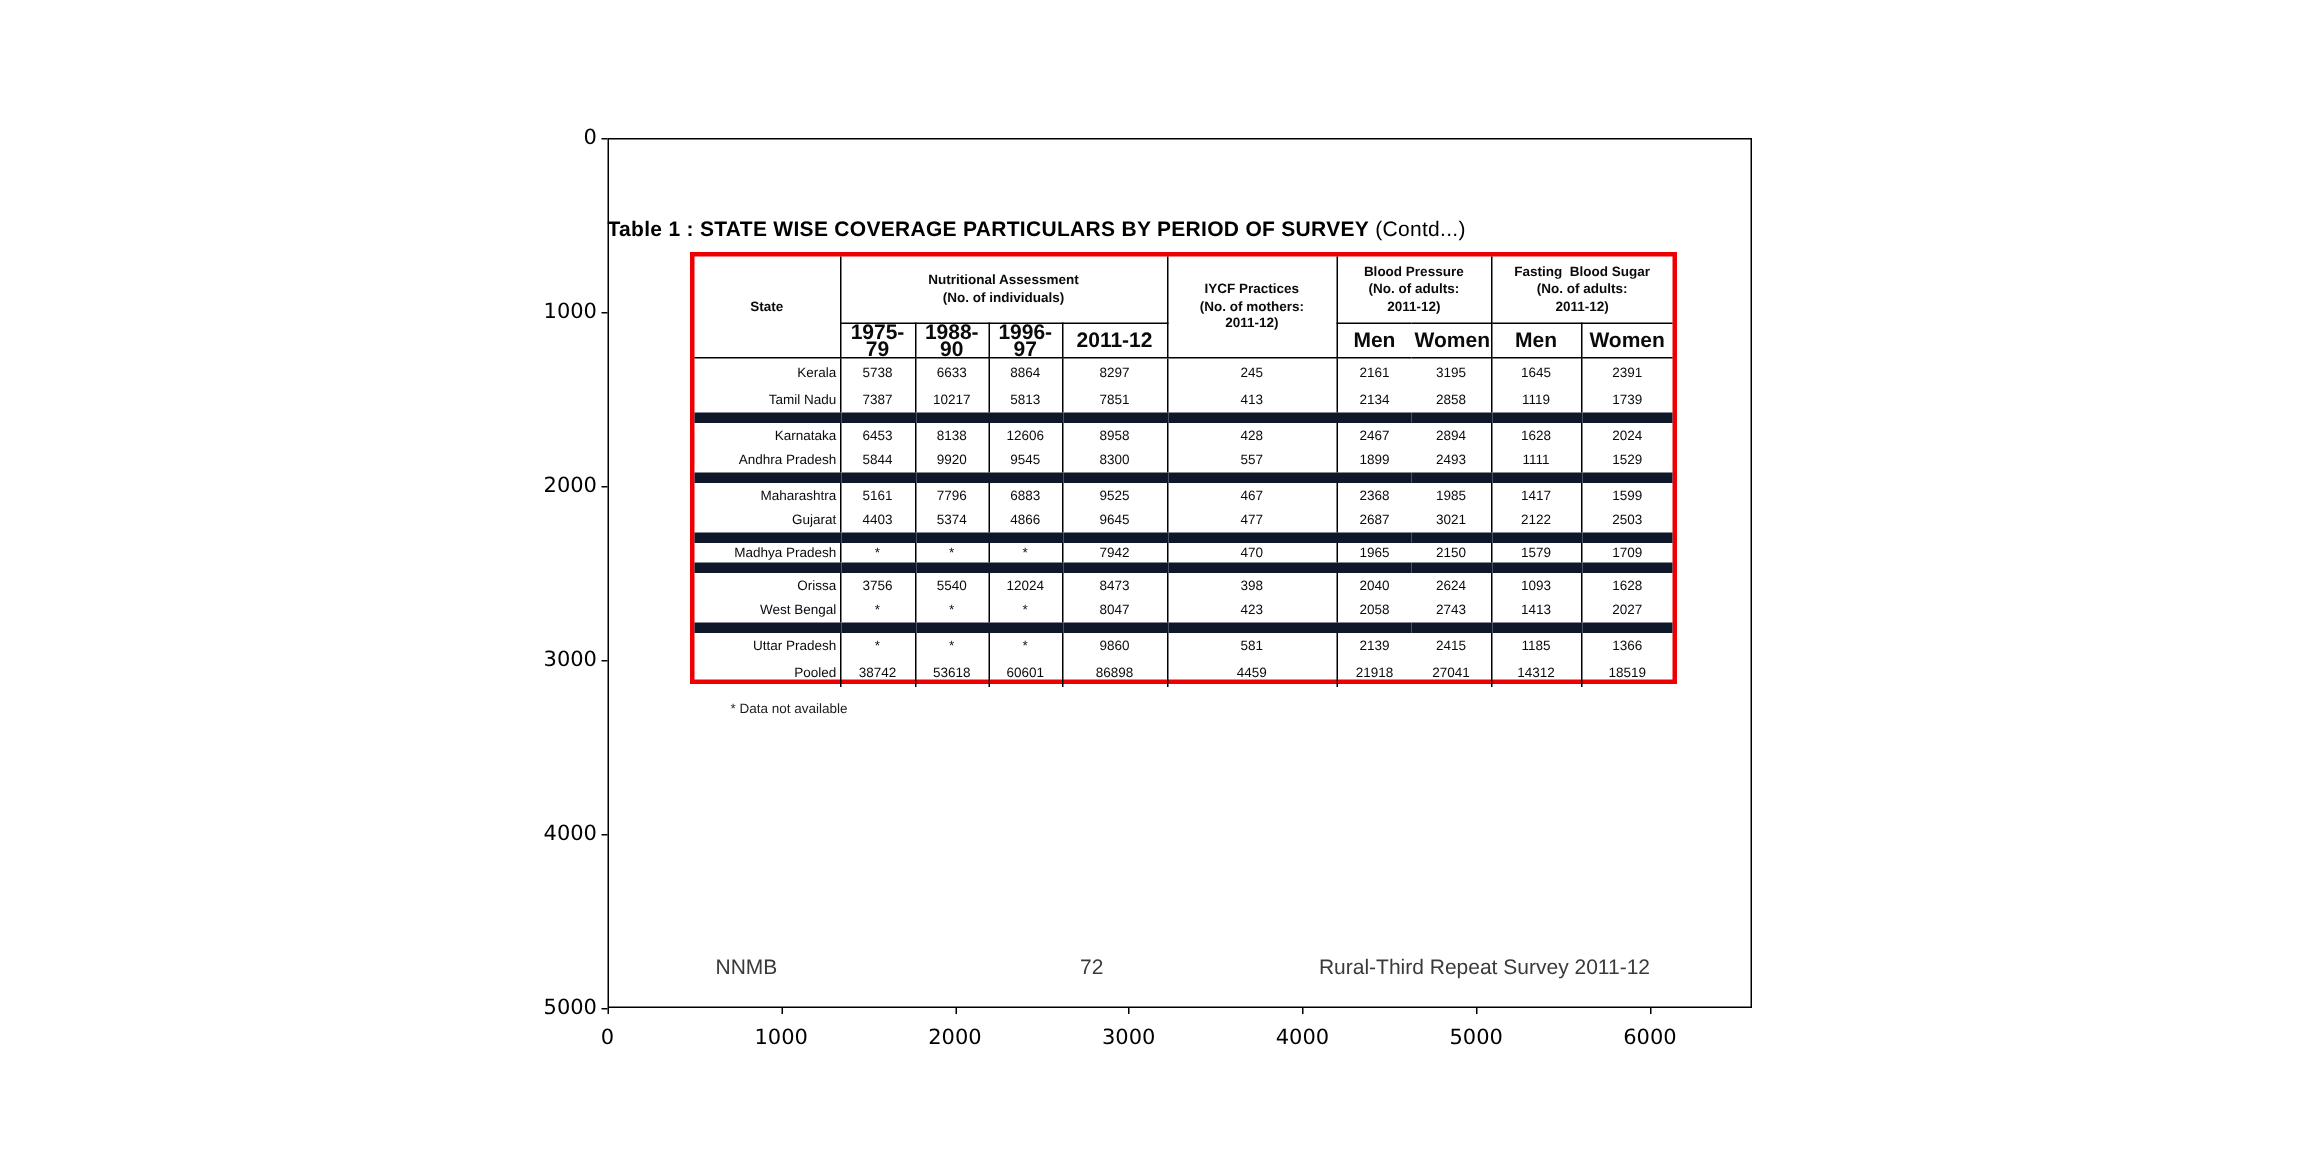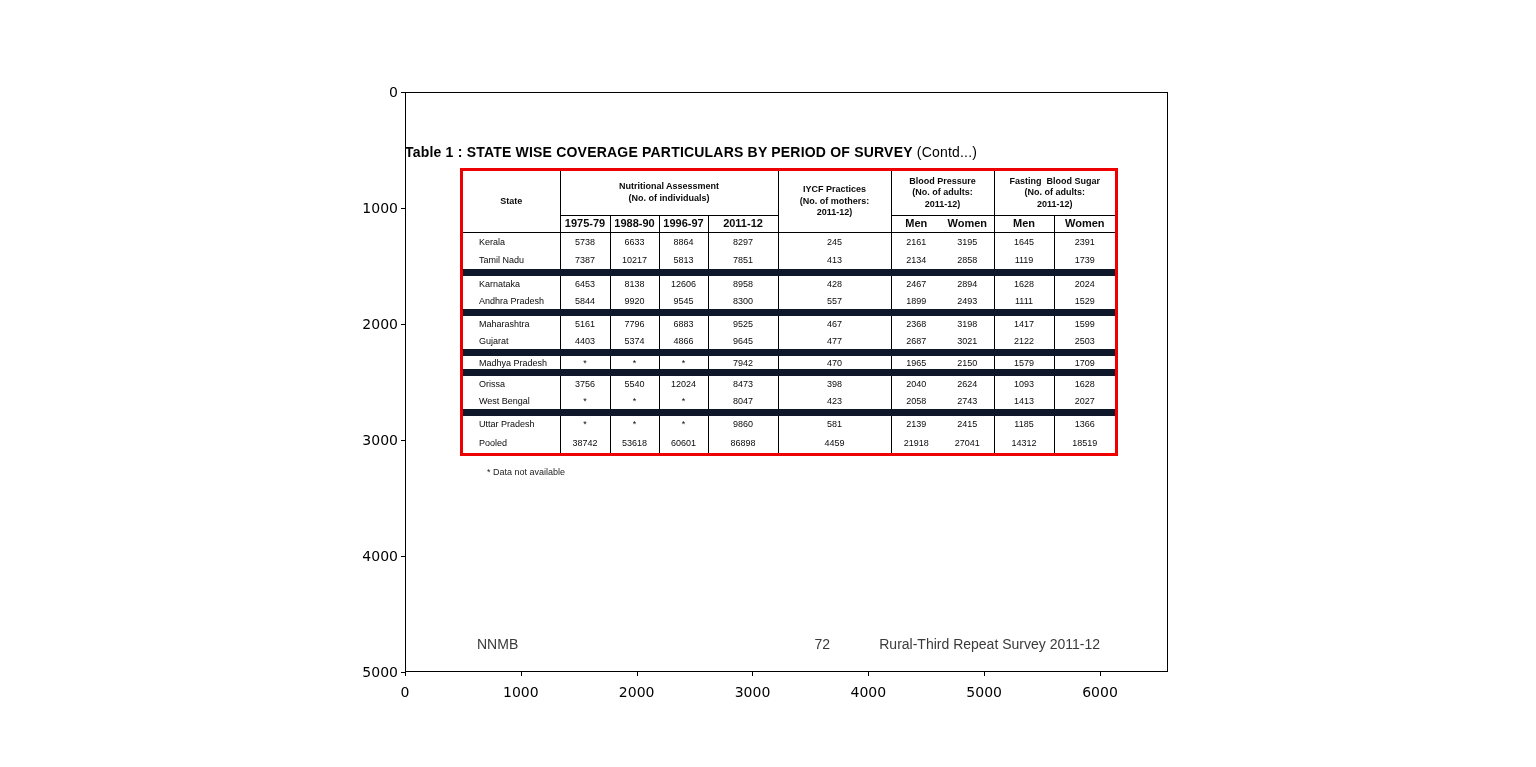--- a/index.html
+++ b/index.html
@@ -36,34 +36,34 @@
     font-size:9px;color:#0a0a0a;
   }
   table.cov th,table.cov td{
     padding:0 2px;text-align:center;vertical-align:middle;
     border:none;border-right:1px solid #000;box-sizing:border-box;
   }
   table.cov .last-col{border-right:none;}
   table.cov .no-right{border-right:none;}
   thead th{font-weight:bold;line-height:11px;}
   tr.h1 th{height:44px;border-bottom:1px solid #000;}
-  tr.h2 th{height:17px;border-bottom:1px solid #000;font-size:11px;}
+  tr.h2 th{height:17px;border-bottom:1px solid #000;font-size:14px;}
   .hdr-block{white-space:pre-wrap;line-height:11.5px;}
   tbody tr{height:20px;}
   tbody td{border-top:none;border-bottom:none;}
   tbody tr.group-top td{border-top:7px solid #0f172a;}
-  tbody td.state-cell{text-align:left;padding-left:16px;}
+  tbody td.state-cell{text-align:right;padding-left:16px;}
   tbody tr.bold-row td{font-weight:normal;}
 
   .footnote{
     position:absolute;left:487px;top:467px;font-size:9px;color:#1c1c1c;
   }
   .page-footer{position:absolute;top:636px;font-size:14px;color:#3a3a3a;}
   .pf-left{left:477px;}
-  .pf-center{left:720px;width:110px;text-align:right;}
+  .pf-center{left:720px;width:110px;text-align:left;}
   .pf-right{left:800px;width:300px;text-align:right;}
 </style>
 </head>
 <body>
 
 <div>
 
   <div class="plot-area"></div>
 
   <div id="y-axis">
@@ -199,21 +199,21 @@
             <td class="last-col">1529</td>
           </tr>
           <tr class="group-top">
             <td class="state-cell">Maharashtra</td>
             <td>5161</td>
             <td>7796</td>
             <td>6883</td>
             <td>9525</td>
             <td>467</td>
             <td class="no-right">2368</td>
-            <td>3198</td>
+            <td>1985</td>
             <td>1417</td>
             <td class="last-col">1599</td>
           </tr>
           <tr>
             <td class="state-cell">Gujarat</td>
             <td>4403</td>
             <td>5374</td>
             <td>4866</td>
             <td>9645</td>
             <td>477</td>

